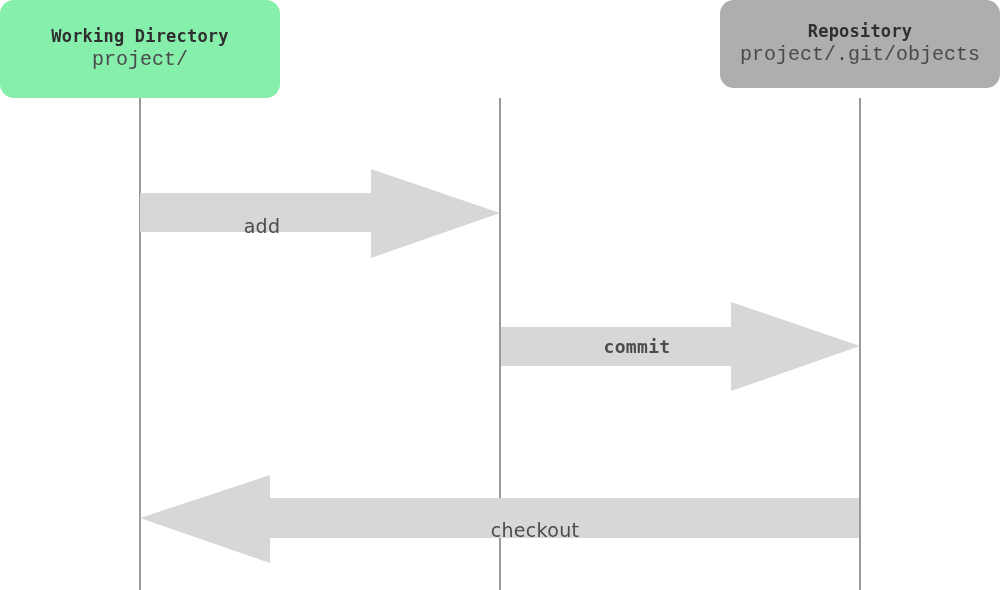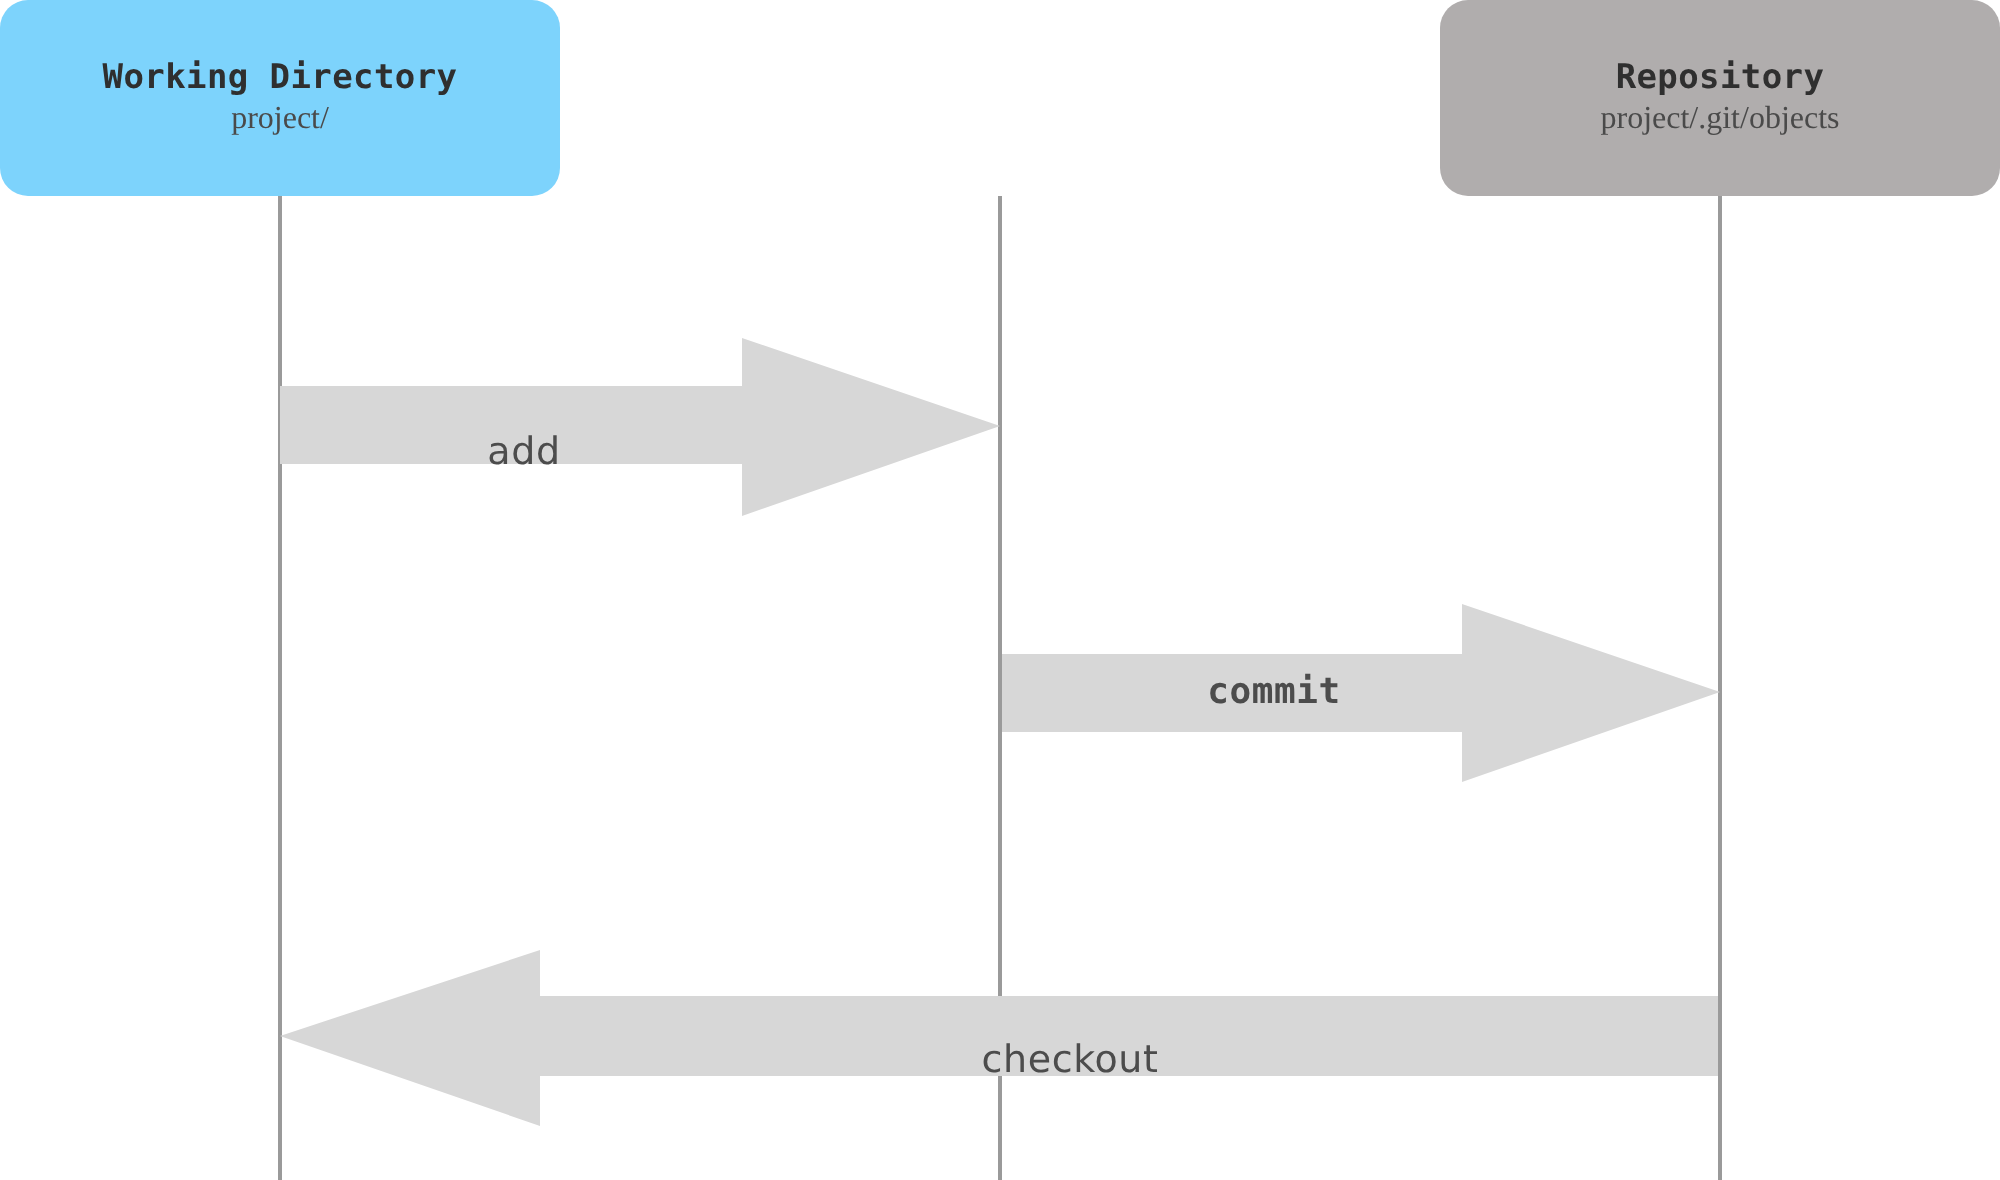--- a/index.html
+++ b/index.html
@@ -47,37 +47,37 @@
   }
   .node-title {
     font-family: "DejaVu Sans Mono", monospace;
     font-weight: bold;
     font-size: 17px;
     color: #2f2f2f;
     letter-spacing: 0.2px;
     white-space: nowrap;
   }
   .node-sub {
-    font-family: Liberation Serif, serif;
+    font-family: Liberation Mono, monospace;
     font-weight: normal;
-    font-size: 16px;
+    font-size: 20px;
     color: #4a4a4a;
     white-space: nowrap;
     margin-top: 1px;
   }
   #node-working {
     left: 0px;  top: 0px;  width: 280px; height: 98px;
-    background: #7dd3fc;
+    background: #86efac;
   }
   #node-staging {
     left: 360px; top: 0px; width: 280px; height: 98px;
     background: #44e273;
   }
   #node-repository {
-    left: 720px; top: 0px; width: 280px; height: 98px;
+    left: 720px; top: 0px; width: 280px; height: 88px;
     background: #b0adad;
   }
   
   .arrow-label {
     position: absolute;
     font-family: "DejaVu Sans", sans-serif;
     font-size: 19px;
     color: #4c4c4c;
     white-space: nowrap;
     transform: translate(-50%, -50%);

